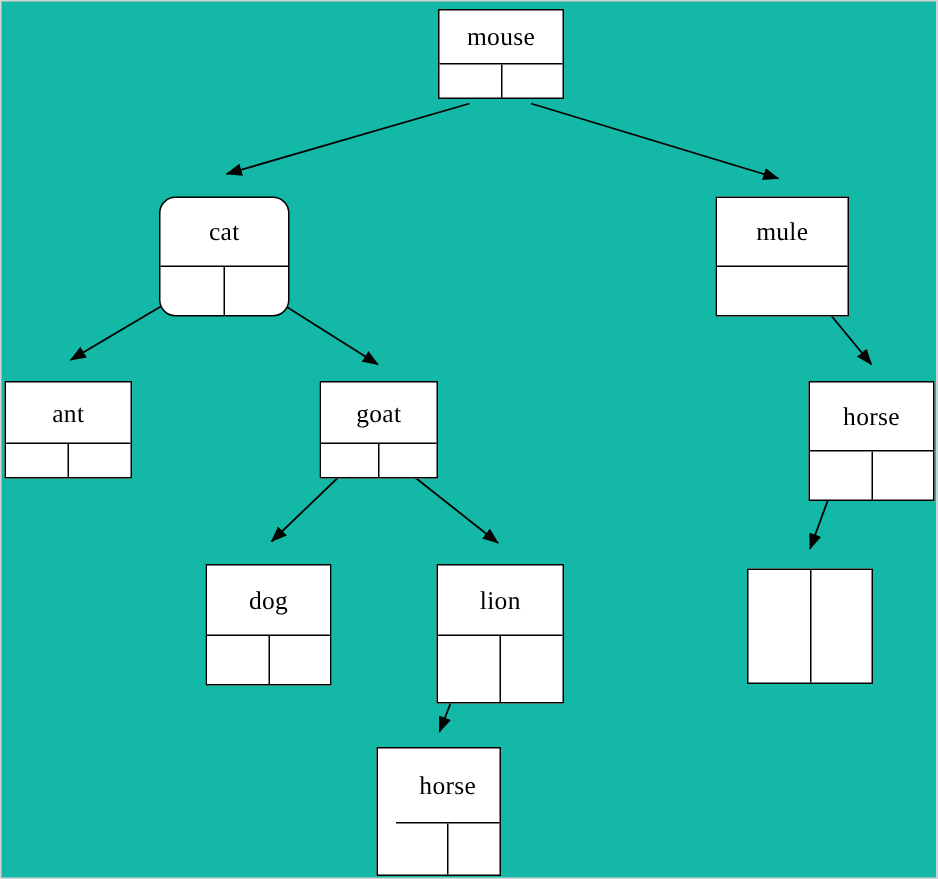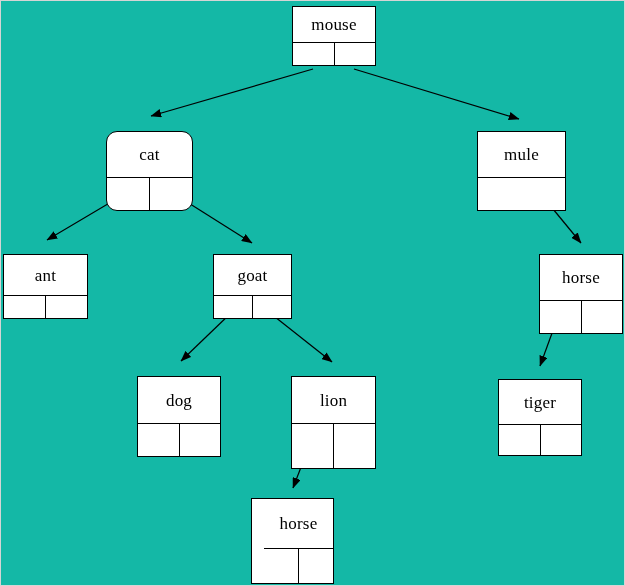--- a/index.html
+++ b/index.html
@@ -133,21 +133,20 @@
         </div>
       </div>
       <div class="node" style="left: 290px; top: 375px; width: 85px; height: 93px;">
         <div class="node-label" style="height: 46px;">lion</div>
         <div class="node-ptrs">
           <div class="ptr left"></div>
           <div class="ptr right"></div>
         </div>
       </div>
       <div class="node" style="left: 497px; top: 378px; width: 84px; height: 77px;">
-        <div class="node-label" style="height: 44px;">tiger</div>
         <div class="node-ptrs">
           <div class="ptr left"></div>
           <div class="ptr right"></div>
         </div>
       </div>
       <div class="node" style="left: 250px; top: 497px; width: 83px; height: 86px; padding-left: 12px;">
         <div class="node-label" style="height: 49px;">horse</div>
         <div class="node-ptrs">
           <div class="ptr left"></div>
           <div class="ptr right"></div>

